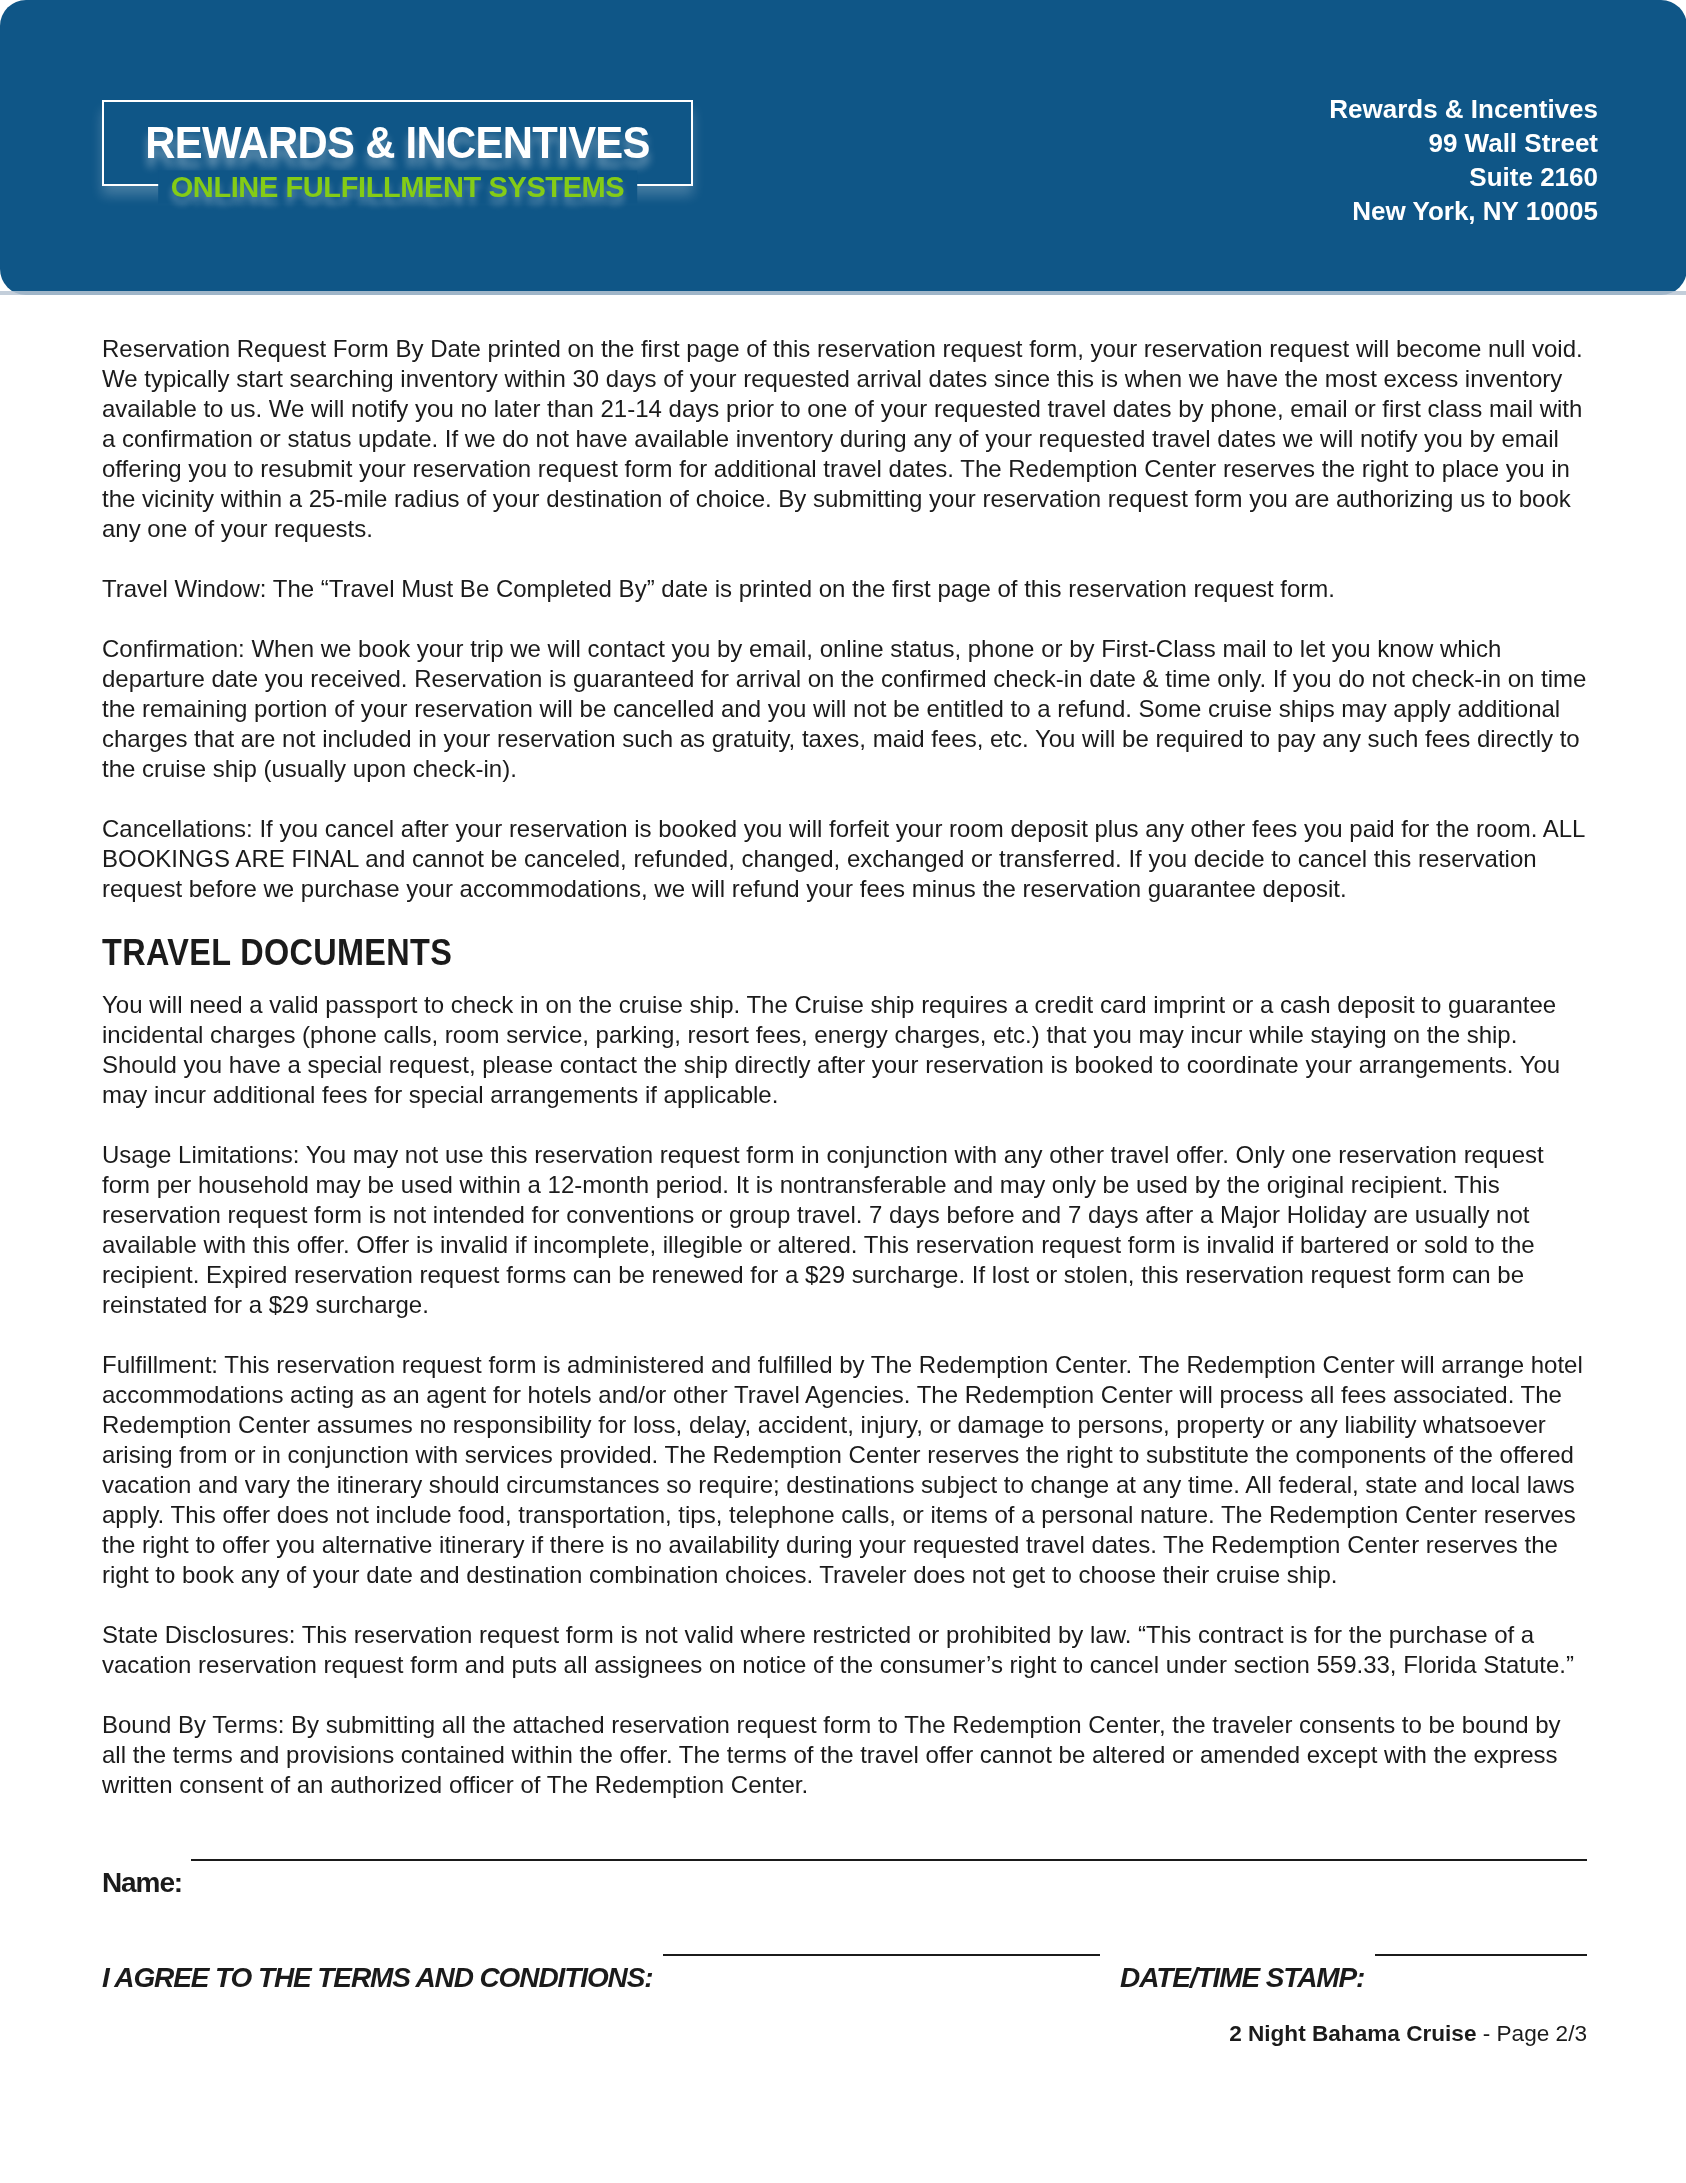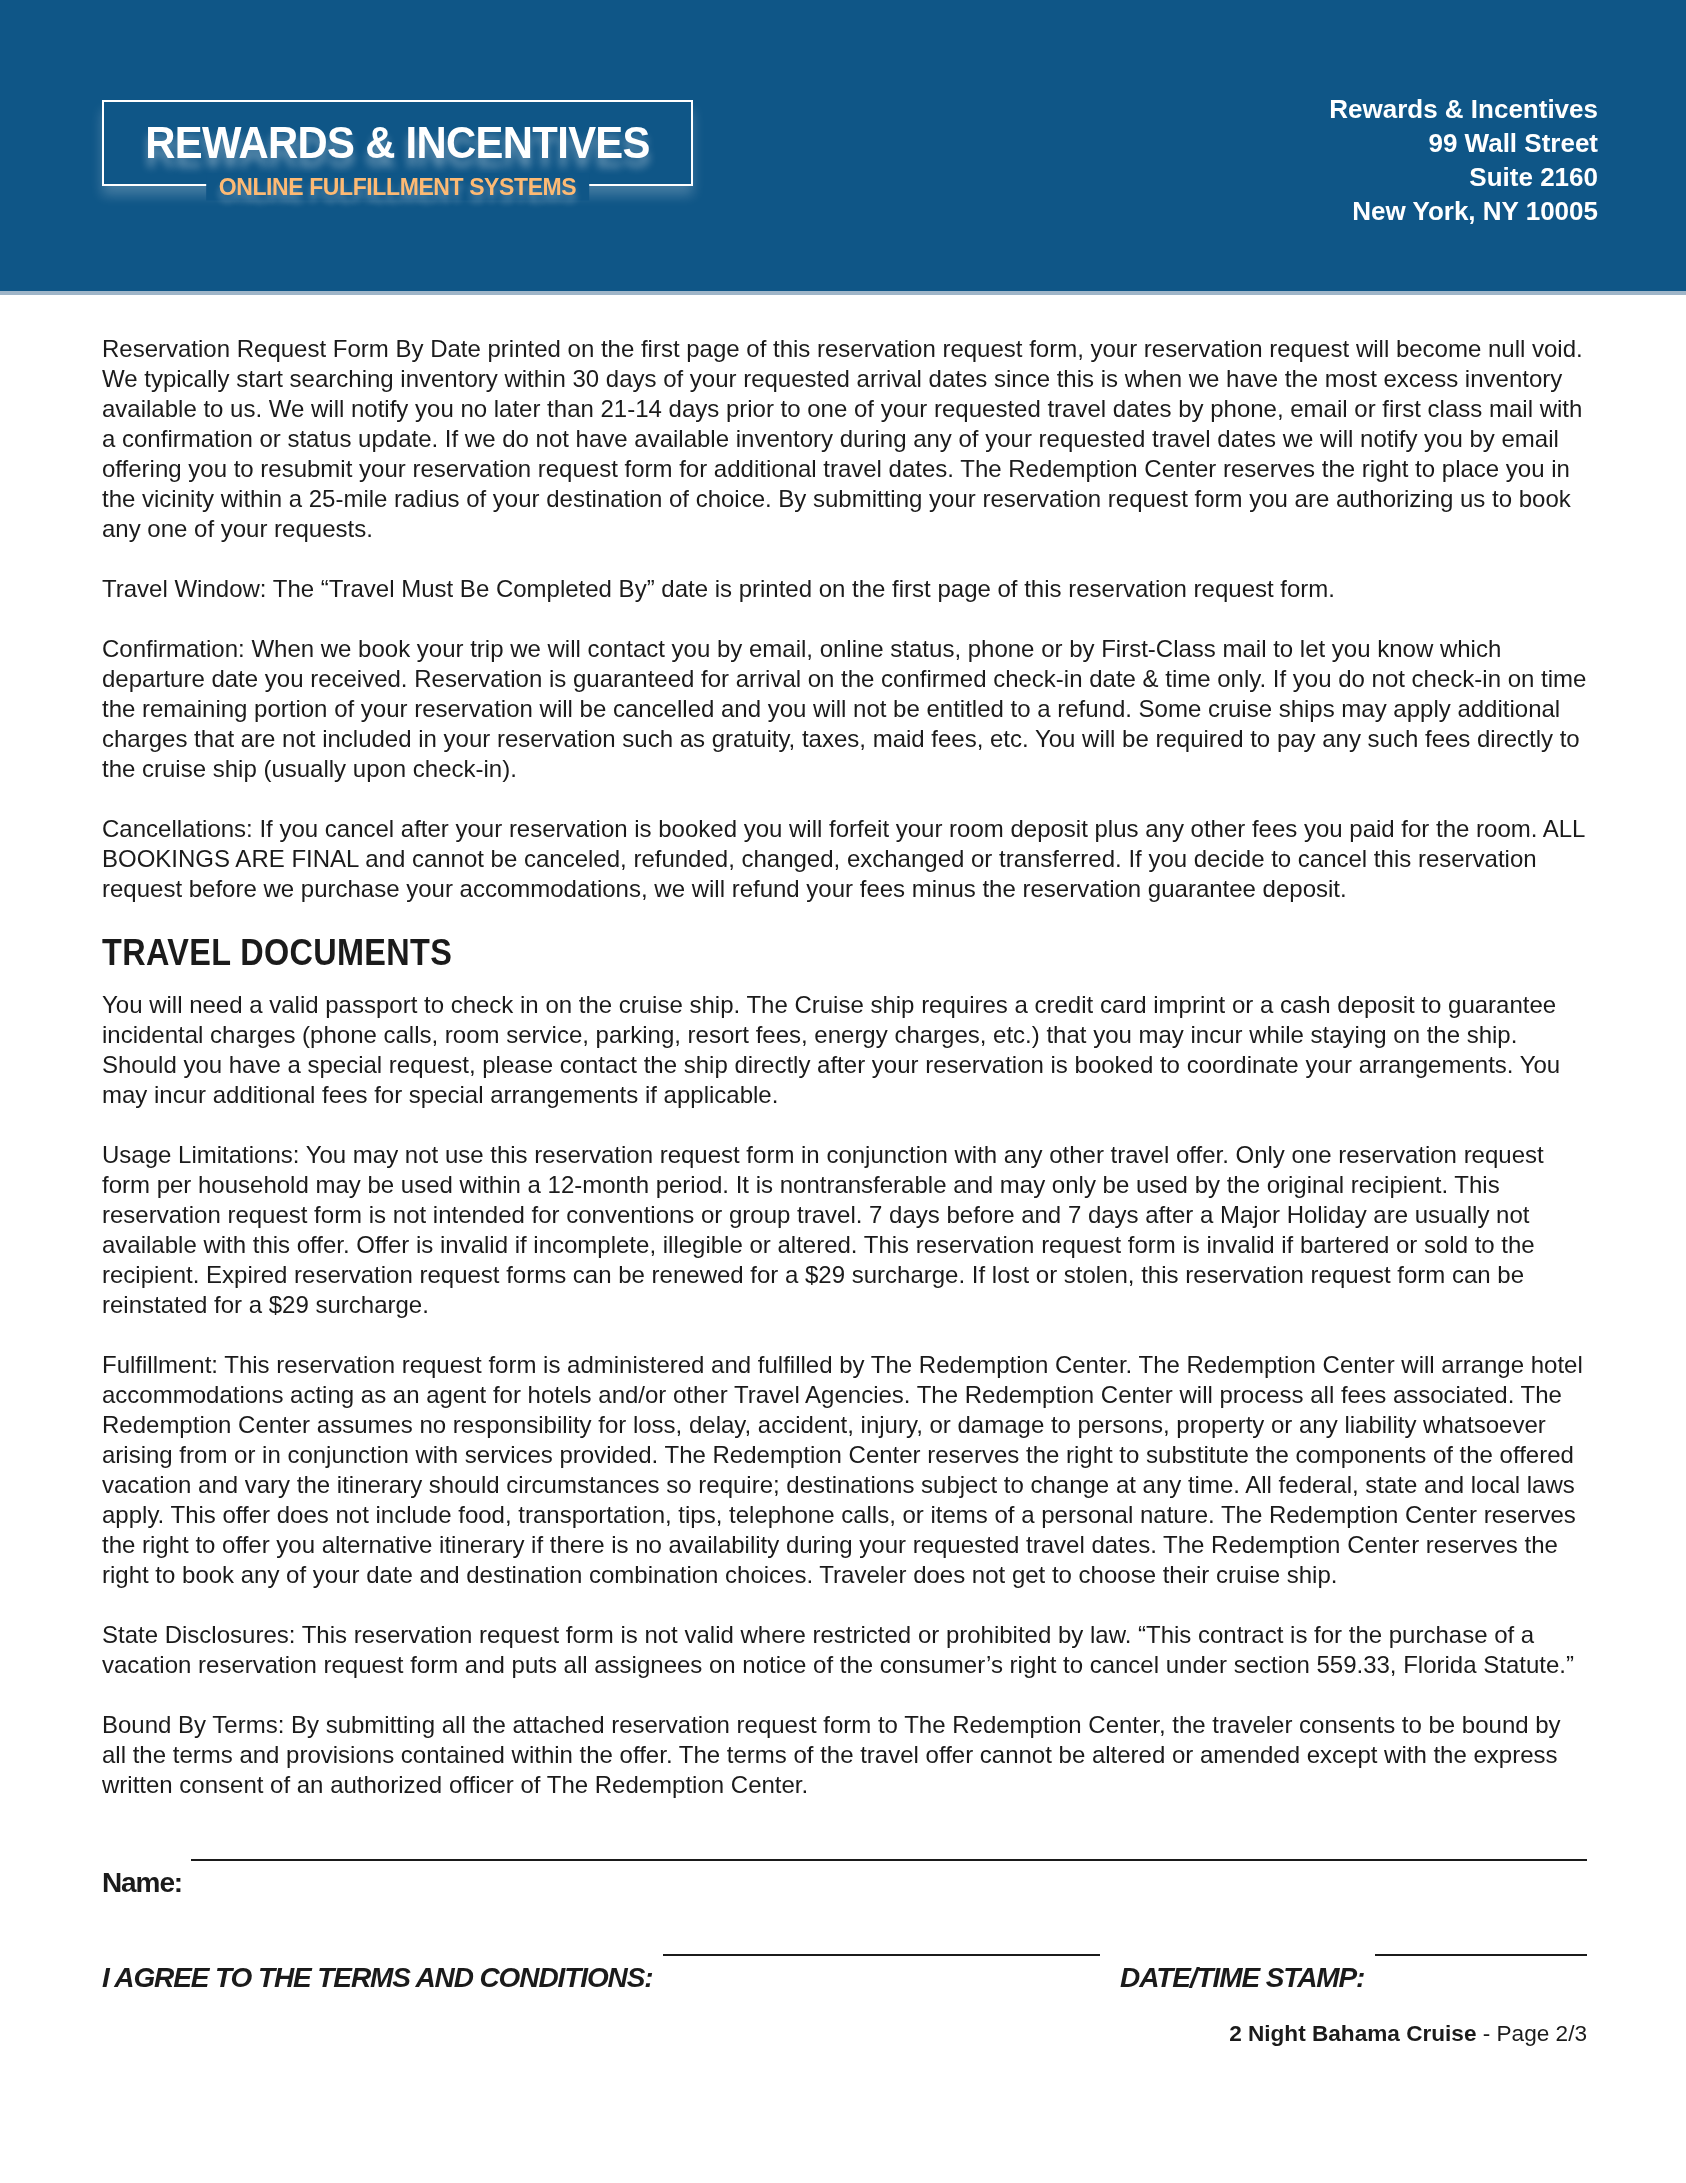--- a/index.html
+++ b/index.html
@@ -4,38 +4,38 @@
 <style>
   html,body { margin:0; padding:0; }
   body {
     width:1687px; height:2183px; background:#ffffff;
     font-family:"Liberation Sans","DejaVu Sans",sans-serif;
     color:#1b1b1b;
     -webkit-font-smoothing:antialiased;
   }
 
   
-  .banner { position:relative; width:100%; height:295px; background:#0f5687; }
+  .banner { position:relative; width:100%; height:295px; background:#0f5687;border-radius:26px; }
   .banner-edge { position:absolute; left:0; right:0; bottom:0; height:3.6px; background:#b9c6d3; opacity:.85; }
 
   .logo-box {
     position:absolute; left:102px; top:100px; width:587px; height:82px;
     border:2.9px solid #ffffff;
     box-shadow:0 10.2px 11.6px rgba(255,255,255,.22);
   }
   .logo-title {
     position:absolute; inset:0; display:flex; align-items:center; justify-content:center;
     color:#fff; font-weight:bold; font-size:44px; letter-spacing:-0.7px; white-space:nowrap;
     transform:scaleX(.95);
     text-shadow:0 8.7px 8.7px rgba(255,255,255,.38);
   }
   .logo-sub {
     position:absolute; left:50%; bottom:-2.9px; transform:translate(-50%,50%);
     background:#0f5687; padding:0 13px;
-    color:#fdba74; font-weight:bold; font-size:23px; letter-spacing:-0.4px; white-space:nowrap;
+    color:#84cc16; font-weight:bold; font-size:29px; letter-spacing:-0.4px; white-space:nowrap;
     text-shadow:0 7.3px 7.3px rgba(255,255,255,.32);
   }
 
   .address {
     position:absolute; top:92px; right:89px; text-align:right;
     color:#ffffff; font-weight:bold; font-size:26px; line-height:34px;
   }
 
   
   .content { padding:39px 100px 0 102px; }

